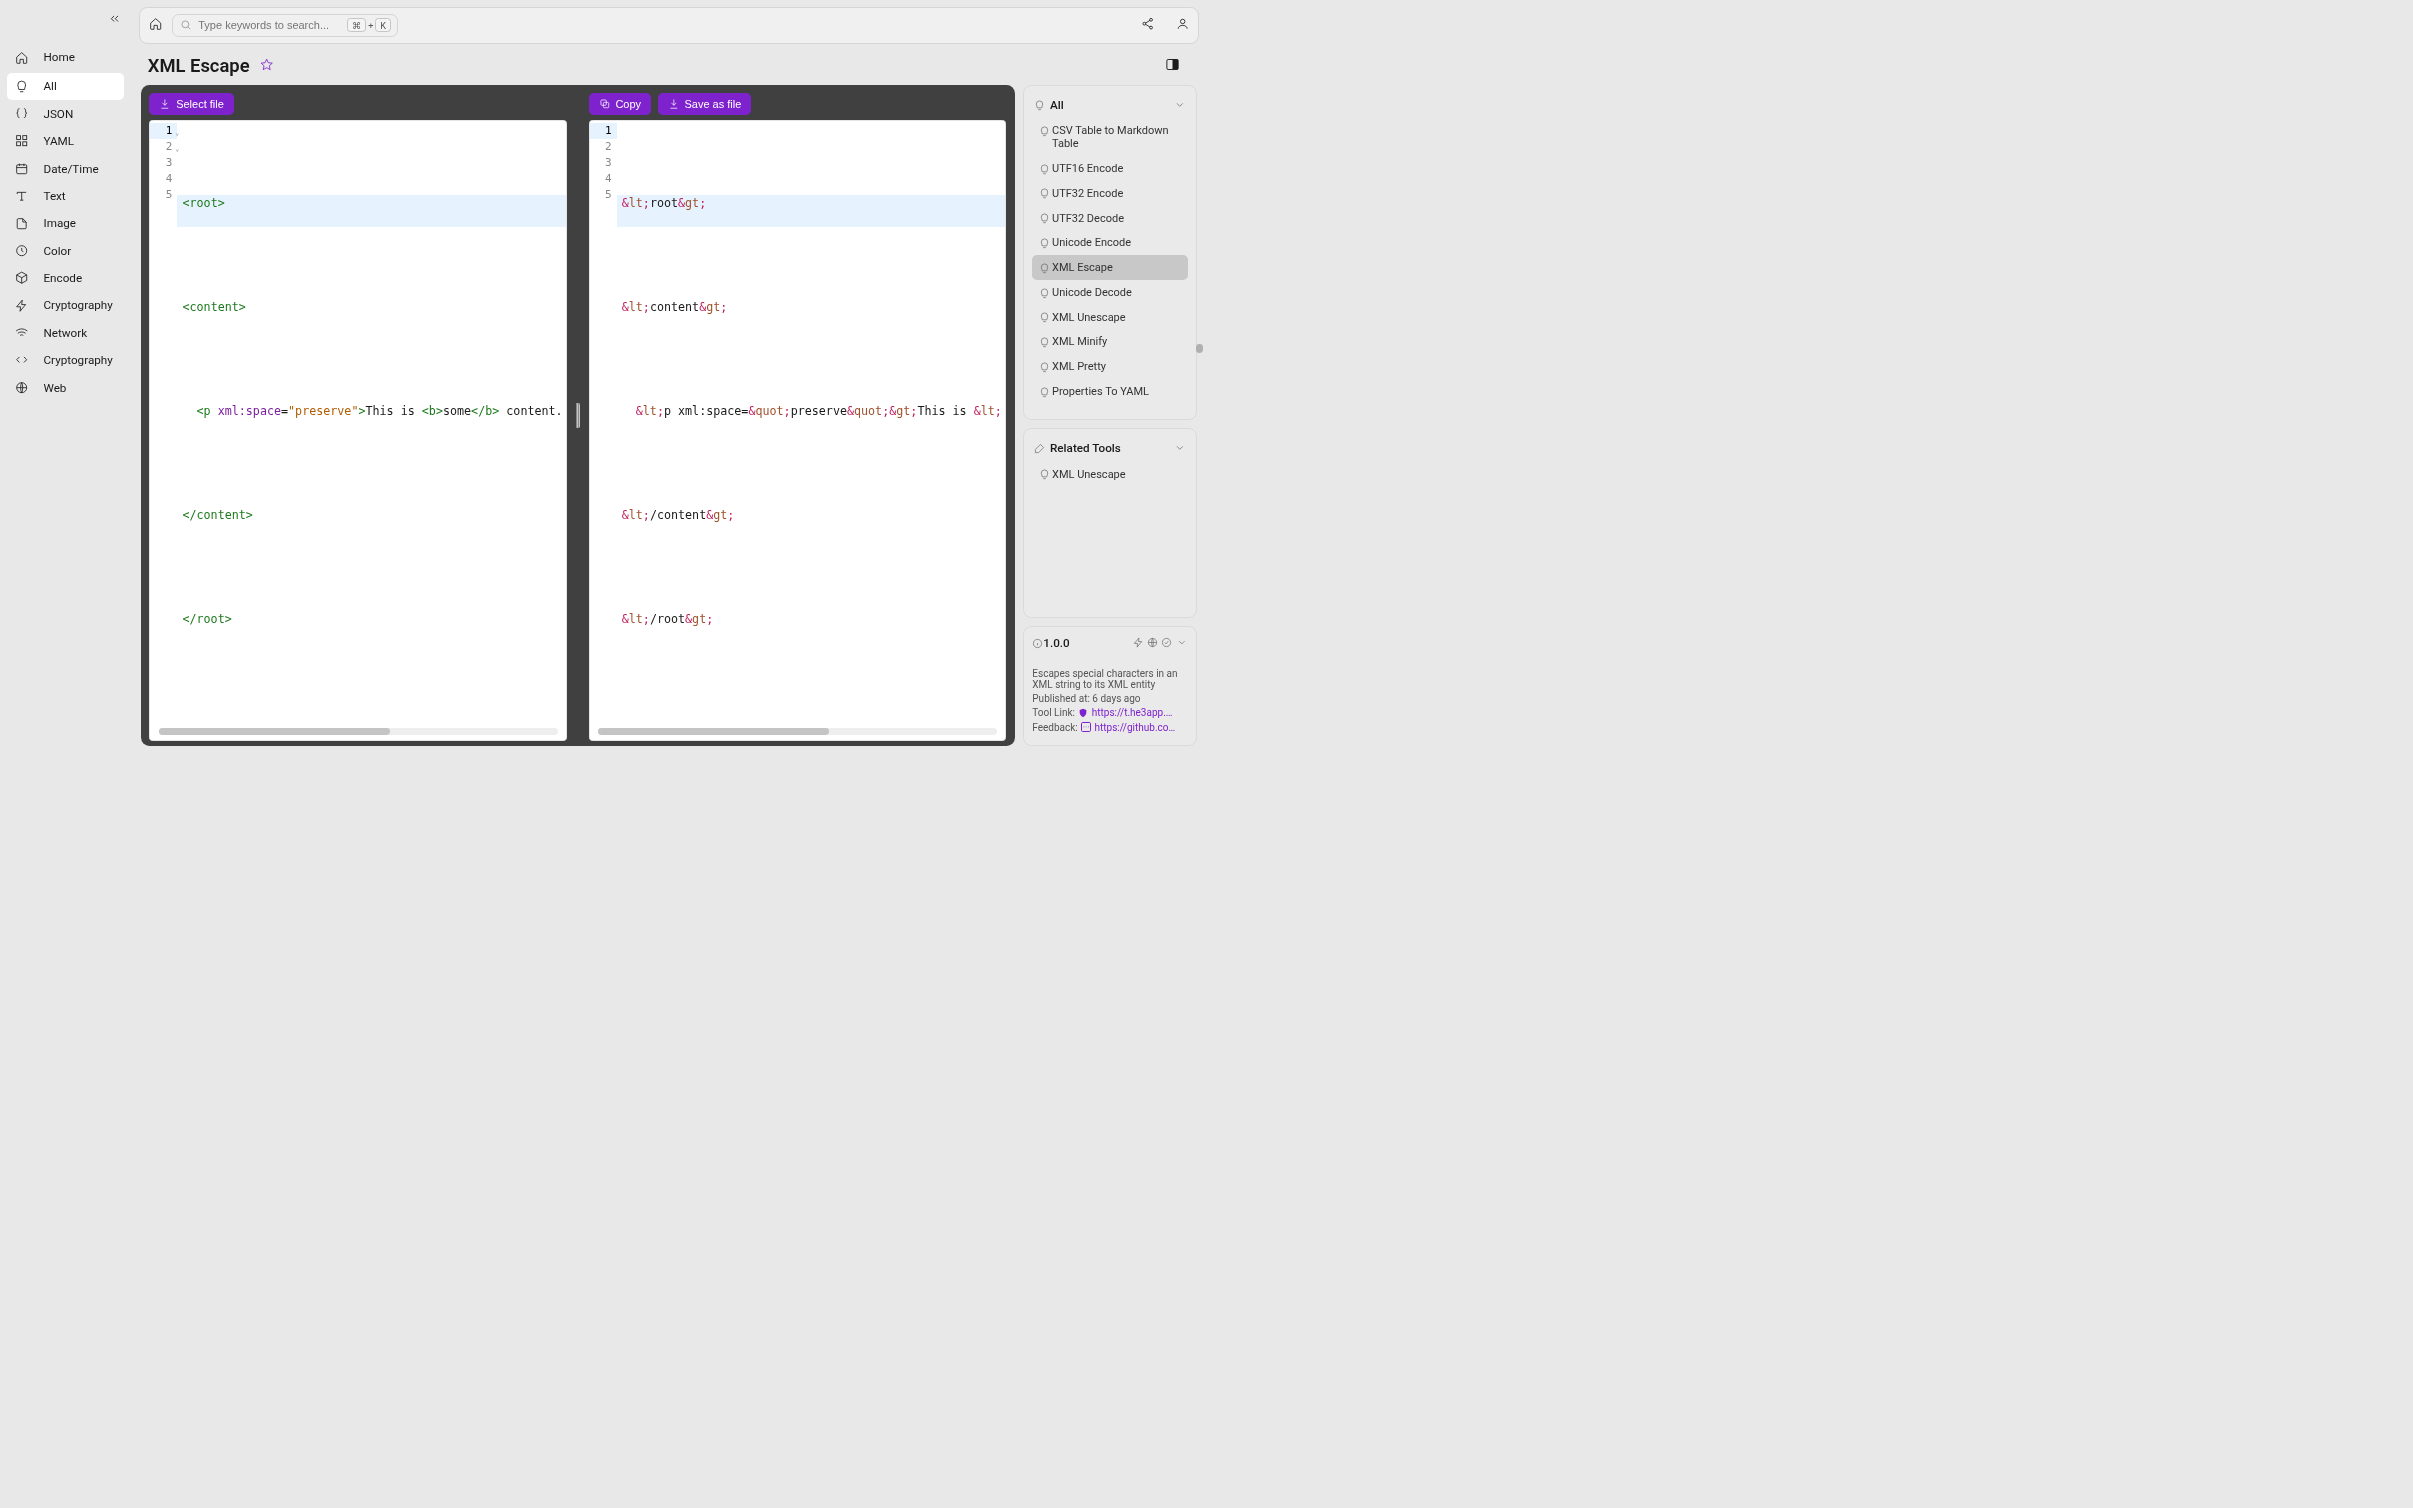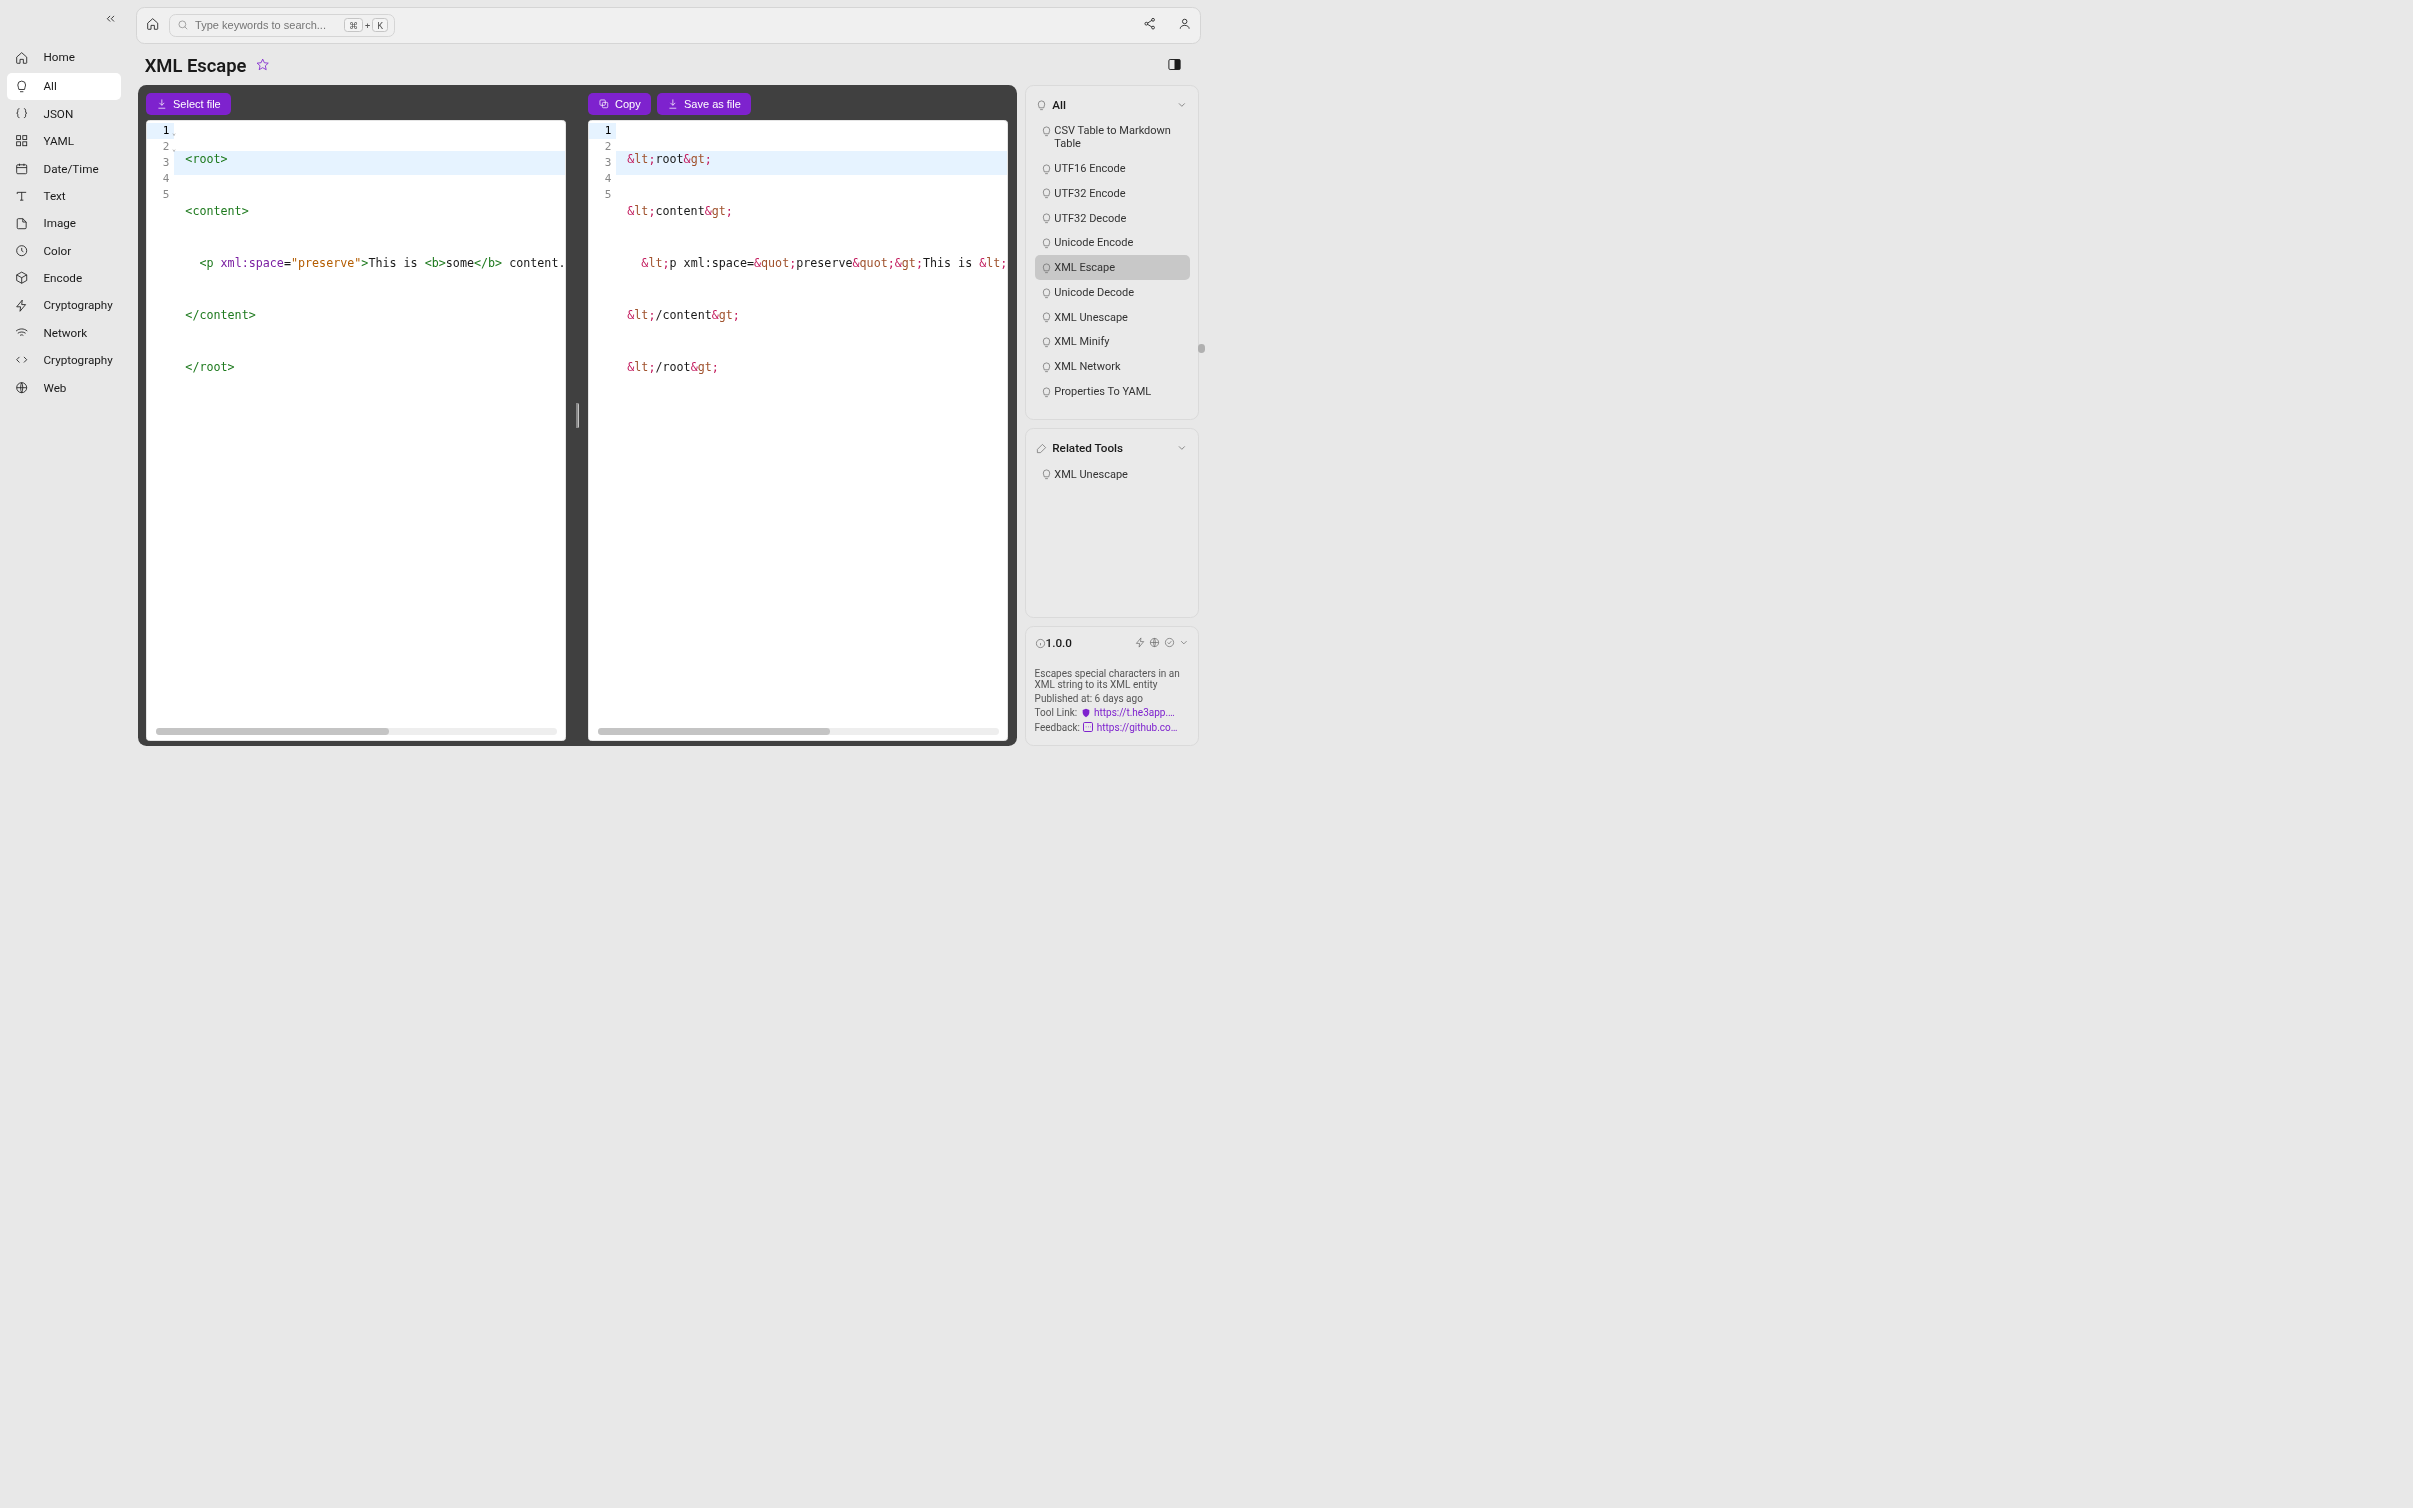--- a/index.html
+++ b/index.html
@@ -168,21 +168,21 @@
   bottom: -1.7px;
   font-size: 6.7px;
   color: #999;
 }
 .code-body {
   flex: 1;
   padding-top: 1.7px;
   white-space: pre;
   overflow: hidden;
 }
-.code-line { height: 24px; line-height: 16px; padding-left: 11px; }
+.code-line { height: 32px; line-height: 16px; padding-left: 5px; margin-top: 44px; }
 .code-line.highlight { background: #e6f3ff; }
 .gutter-line.highlight { background: #e6f3ff; }
 .tok-tag { color: #1e7a1e; }
 .tok-attr { color: #7b1fa2; }
 .tok-str { color: #b35c00; }
 .tok-br { color: #1e7a1e; }
 .tok-amp { color: #c2185b; }
 .tok-name { color: #a0522d; }
 
 .hscroll {
@@ -580,21 +580,21 @@
               <div class="tool-item">
                 <svg class="tool-sm-icon" viewBox="0 0 24 24">
                   <path d="M12 2a7 7 0 017 7c0 3-2 5-2 8H7c0-3-2-5-2-8a7 7 0 017-7zM9 21h6"></path>
                 </svg>
                 <span>XML Minify</span>
               </div>
               <div class="tool-item">
                 <svg class="tool-sm-icon" viewBox="0 0 24 24">
                   <path d="M12 2a7 7 0 017 7c0 3-2 5-2 8H7c0-3-2-5-2-8a7 7 0 017-7zM9 21h6"></path>
                 </svg>
-                <span>XML Network</span>
+                <span>XML Pretty</span>
               </div>
               <div class="tool-item">
                 <svg class="tool-sm-icon" viewBox="0 0 24 24">
                   <path d="M12 2a7 7 0 017 7c0 3-2 5-2 8H7c0-3-2-5-2-8a7 7 0 017-7zM9 21h6"></path>
                 </svg>
                 <span>Properties To YAML</span>
               </div>
             </div>
           <div class="vscroll">
               <div class="vscroll-track">

